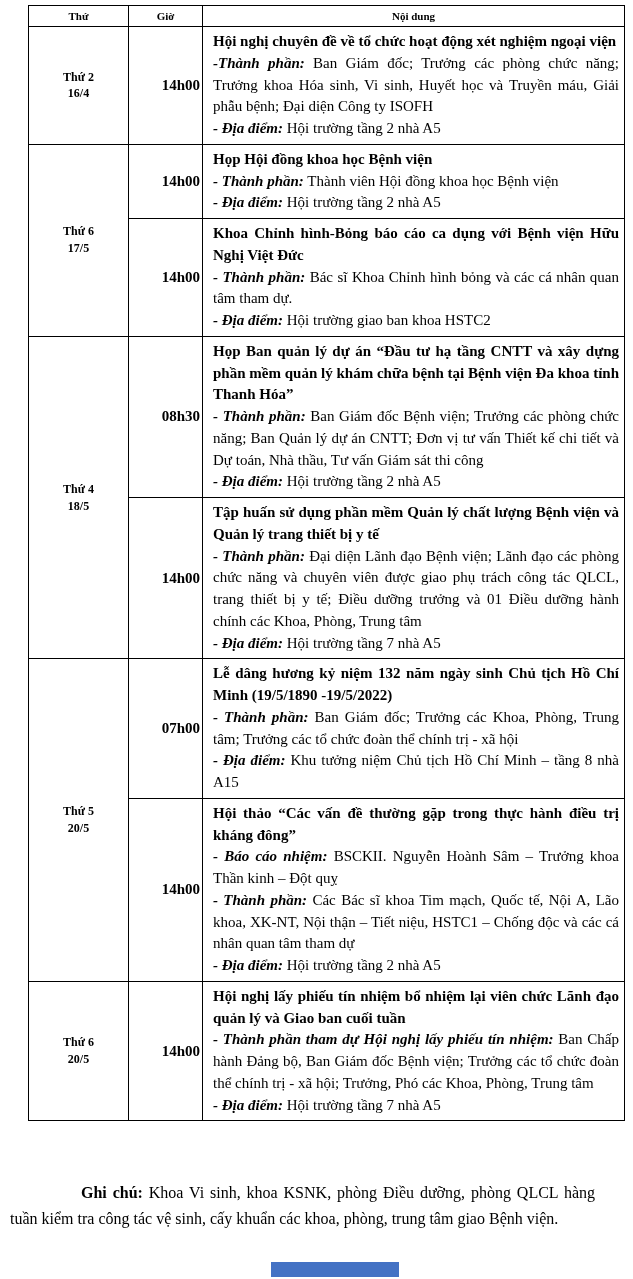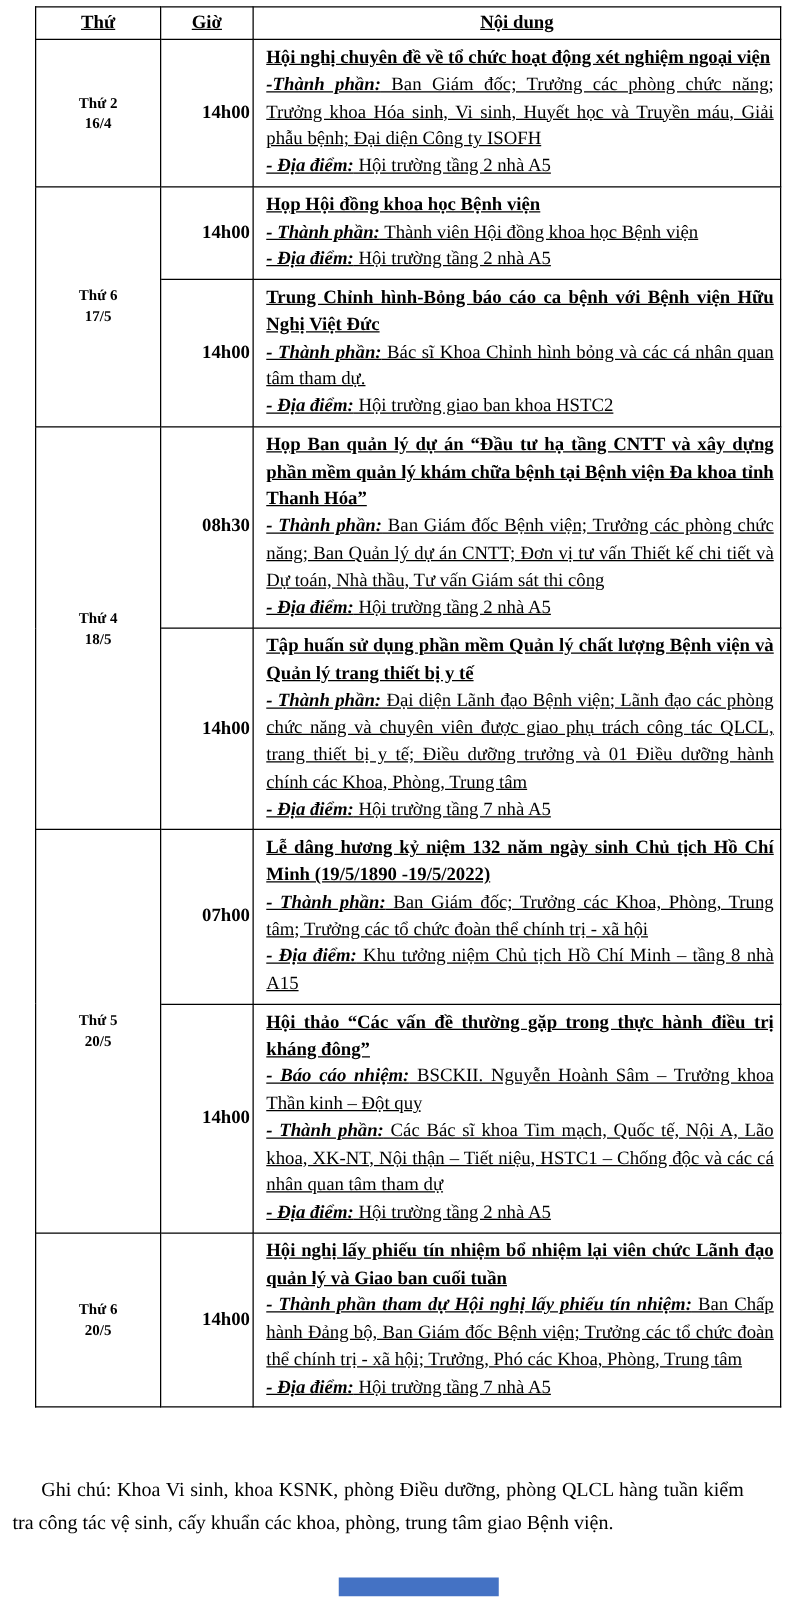--- a/index.html
+++ b/index.html
@@ -19,25 +19,24 @@
     left: 28px;
     top: 5px;
     width: 596px;
     border-collapse: collapse;
     table-layout: fixed;
   }
   .schedule th, .schedule td {
     border: 1px solid #000;
   }
   .schedule th {
-    font-size: 15px;
+    font-size: 11px;
     font-weight: bold;
     text-align: center;
     padding: 4px 16px;
-    text-decoration: underline;
   }
   td.day-cell {
     text-align: center;
     vertical-align: middle;
     font-weight: bold;
     font-size: 12px;
     line-height: 1.4;
     padding: 2px;
   }
   td.time-cell {
@@ -47,36 +46,36 @@
     font-size: 15px;
     padding: 2px;
   }
   td.content-cell {
     vertical-align: top;
     font-size: 15px;
     line-height: 1.45;
     text-align: justify;
     padding: 4px 5px 4px 10px;
   }
-  td.content-cell p { margin: 0; text-decoration: underline; }
+  td.content-cell p { margin: 0; }
   .title { font-weight: bold; }
   .label { font-weight: bold; font-style: italic; }
 
   .note {
     position: absolute;
     left: 10px;
     top: 1180px;
     width: 585px;
     font-size: 16px;
     line-height: 26px;
     text-align: justify;
     text-indent: 23px;
     margin: 0;
   }
-  .note b { font-weight: normal; }
+  .note b { font-weight: bold; margin-left: 48px; }
 
   .blue-bar {
     position: absolute;
     left: 271px;
     top: 1262px;
     width: 128px;
     height: 15px;
   }
 </style>
 </head>
@@ -118,21 +117,21 @@
           <td class="time-cell">14h00</td>
           <td class="content-cell">
             <p class="title">Họp Hội đồng khoa học Bệnh viện</p>
             <p class="line"><span class="label">- Thành phần:</span><span> Thành viên Hội đồng khoa học Bệnh viện</span></p>
             <p class="line"><span class="label">- Địa điểm:</span><span> Hội trường tầng 2 nhà A5</span></p>
           </td>
         </tr>
         <tr>
           <td class="time-cell">14h00</td>
           <td class="content-cell">
-            <p class="title">Trung Chỉnh hình-Bỏng báo cáo ca bệnh với Bệnh viện Hữu Nghị Việt Đức</p>
+            <p class="title">Khoa Chỉnh hình-Bỏng báo cáo ca dụng với Bệnh viện Hữu Nghị Việt Đức</p>
             <p class="line"><span class="label">- Thành phần:</span><span> Bác sĩ Khoa Chỉnh hình bỏng và các cá nhân quan tâm tham dự.</span></p>
             <p class="line"><span class="label">- Địa điểm:</span><span> Hội trường giao ban khoa HSTC2</span></p>
           </td>
         </tr>
         <tr>
           <td class="day-cell" rowspan="2">
             <div>Thứ 4</div>
             <div>18/5</div>
           </td>
           <td class="time-cell">08h30</td>

